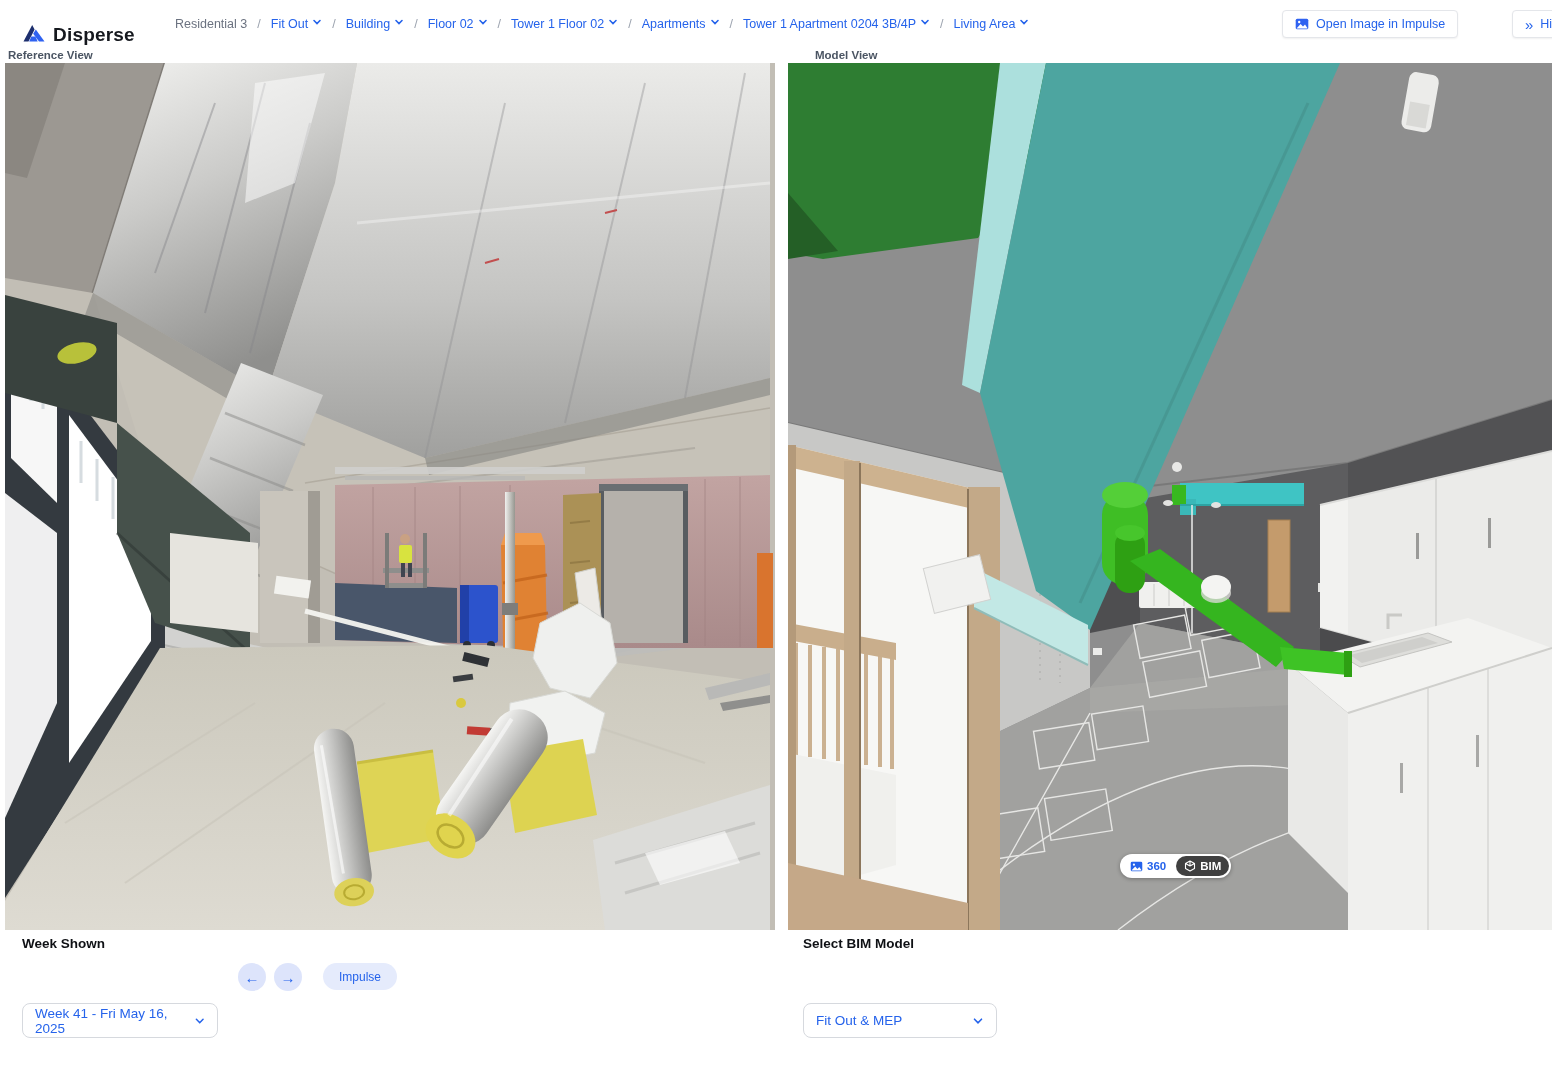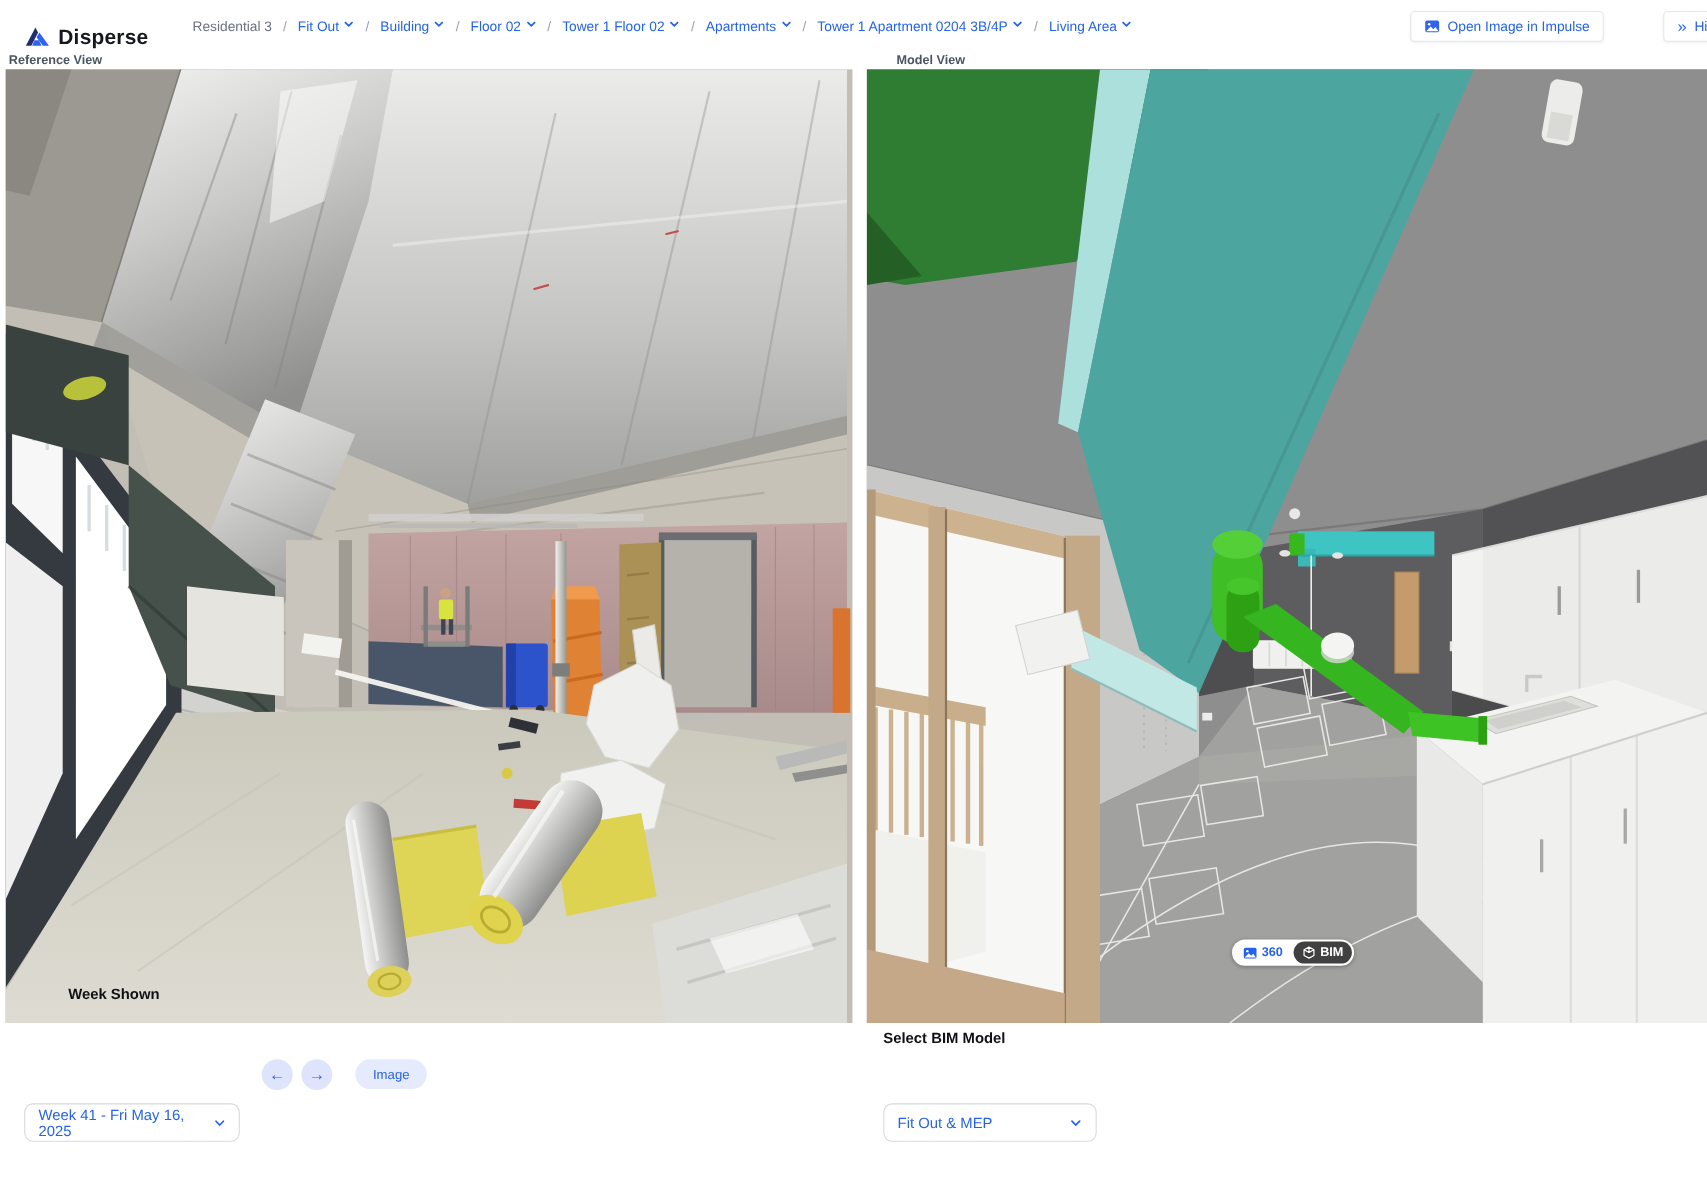--- a/index.html
+++ b/index.html
@@ -34,21 +34,21 @@
   
   .mode-pill { position:absolute; left:332px; top:791px; height:24px; background:#fff; border-radius:13px;
                box-shadow:0 1px 4px rgba(0,0,0,.3); display:flex; align-items:center; padding:2px; gap:2px; }
   .mode-seg { display:flex; align-items:center; gap:4px; height:20px; padding:0 8px; border-radius:11px;
               font-size:11.5px; cursor:pointer;font-weight:bold; }
   .mode-360 { color:#2563eb; background:#fff; }
   .mode-bim { color:#fff; background:#404040; }
 
   
   .ctl-label { position:absolute; font-size:13.5px; font-weight:700; color:#0f1115; }
-  .lbl-week { left:22px; top:896px;margin-left:40px; }
+  .lbl-week { left:22px; top:936px; }
   .lbl-bim { left:803px; top:936px; }
   .dropdown { position:absolute; top:959px; height:35px; border:1px solid #d6d9de; border-radius:8px;
               background:#fff; display:flex; align-items:center; justify-content:space-between;
               padding:0 12px; color:#2563eb; font-size:13.5px; cursor:pointer;margin-top:44px; }
   .dd-week { left:22px; width:196px; }
   .dd-bim { left:803px; width:194px; }
   .circle-btn { position:absolute; top:963px; width:28px; height:28px; border-radius:50%;
                 background:#dde4fb; border:none; display:flex; align-items:center; justify-content:center;
                 cursor:pointer; }
   .cb-prev { left:238px; }
@@ -438,21 +438,21 @@
   <svg width="12" height="12" viewBox="0 0 12 12">
     <path d="M2.5 4.2 L6 7.8 L9.5 4.2" stroke="#2563eb" stroke-width="1.6" fill="none" stroke-linecap="round"></path>
   </svg>
 </div>
 <button class="circle-btn cb-prev">
   <span class="arrow-glyph">←</span>
 </button>
 <button class="circle-btn cb-next">
   <span class="arrow-glyph">→</span>
 </button>
-<button class="latest-btn">Image</button>
+<button class="latest-btn">Impulse</button>
 
 <div class="ctl-label lbl-bim">Select BIM Model</div>
 <div class="dropdown dd-bim">
   <span>Fit Out &amp; MEP</span>
   <svg width="12" height="12" viewBox="0 0 12 12">
     <path d="M2.5 4.2 L6 7.8 L9.5 4.2" stroke="#2563eb" stroke-width="1.6" fill="none" stroke-linecap="round"></path>
   </svg>
 </div>
 
 </body></html>

